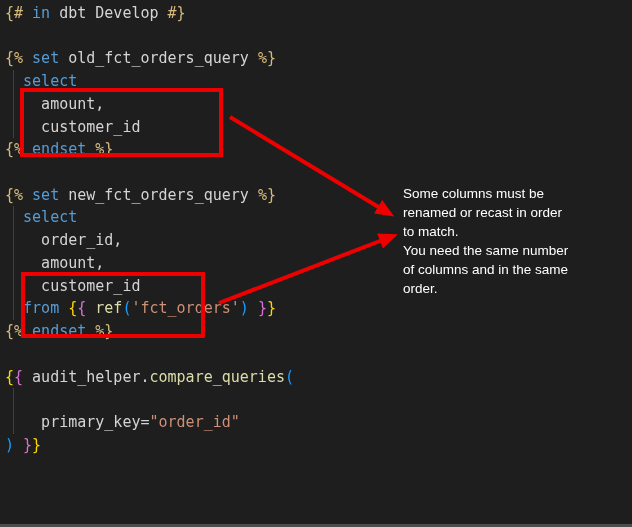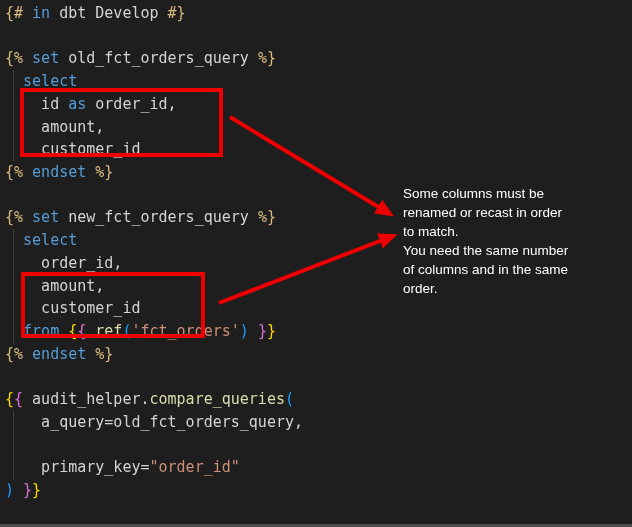--- a/index.html
+++ b/index.html
@@ -51,35 +51,33 @@
   }
 </style>
 </head>
 <body>
 
 <div class="editor">
     <div class="code-line"><span class="tok-d">{#</span><span class="tok-t"> </span><span class="tok-k">in</span><span class="tok-t"> dbt Develop </span><span class="tok-d">#}</span></div>
     <div class="code-line"></div>
     <div class="code-line"><span class="tok-d">{%</span><span class="tok-t"> </span><span class="tok-k">set</span><span class="tok-t"> old_fct_orders_query </span><span class="tok-d">%}</span></div>
     <div class="code-line"><span class="indent-guide"></span><span class="tok-t">  </span><span class="tok-k">select</span></div>
-    <div class="code-line"><span class="indent-guide"></span><span class="tok-t">    id </span><span class="tok-k">as</span><span class="tok-t"> order_id,</span></div>
     <div class="code-line"><span class="indent-guide"></span><span class="tok-t">    amount,</span></div>
     <div class="code-line"><span class="indent-guide"></span><span class="tok-t">    customer_id</span></div>
     <div class="code-line"><span class="tok-d">{%</span><span class="tok-t"> </span><span class="tok-k">endset</span><span class="tok-t"> </span><span class="tok-d">%}</span></div>
     <div class="code-line"></div>
     <div class="code-line"><span class="tok-d">{%</span><span class="tok-t"> </span><span class="tok-k">set</span><span class="tok-t"> new_fct_orders_query </span><span class="tok-d">%}</span></div>
     <div class="code-line"><span class="indent-guide"></span><span class="tok-t">  </span><span class="tok-k">select</span></div>
     <div class="code-line"><span class="indent-guide"></span><span class="tok-t">    order_id,</span></div>
     <div class="code-line"><span class="indent-guide"></span><span class="tok-t">    amount,</span></div>
     <div class="code-line"><span class="indent-guide"></span><span class="tok-t">    customer_id</span></div>
     <div class="code-line"><span class="indent-guide"></span><span class="tok-t">  </span><span class="tok-k">from</span><span class="tok-t"> </span><span class="tok-g">{</span><span class="tok-o">{</span><span class="tok-t"> </span><span class="tok-f">ref</span><span class="tok-b">(</span><span class="tok-s">'fct_orders'</span><span class="tok-b">)</span><span class="tok-t"> </span><span class="tok-o">}</span><span class="tok-g">}</span></div>
     <div class="code-line"><span class="tok-d">{%</span><span class="tok-t"> </span><span class="tok-k">endset</span><span class="tok-t"> </span><span class="tok-d">%}</span></div>
     <div class="code-line"></div>
     <div class="code-line"><span class="tok-g">{</span><span class="tok-o">{</span><span class="tok-t"> audit_helper.</span><span class="tok-f">compare_queries</span><span class="tok-b">(</span></div>
-    <div class="code-line"><span class="indent-guide"></span><span class="tok-t">    a_query=old_fct_orders_query,</span></div>
     <div class="code-line"><span class="indent-guide"></span></div>
     <div class="code-line"><span class="indent-guide"></span><span class="tok-t">    primary_key=</span><span class="tok-s">"order_id"</span></div>
     <div class="code-line"><span class="tok-b">)</span><span class="tok-t"> </span><span class="tok-o">}</span><span class="tok-g">}</span></div>
   </div>
 
 <div class="hl-box hl-box-1"></div>
 <div class="hl-box hl-box-2"></div>
 
 <svg class="overlay" width="632" height="527" viewBox="0 0 632 527">
   <defs>

